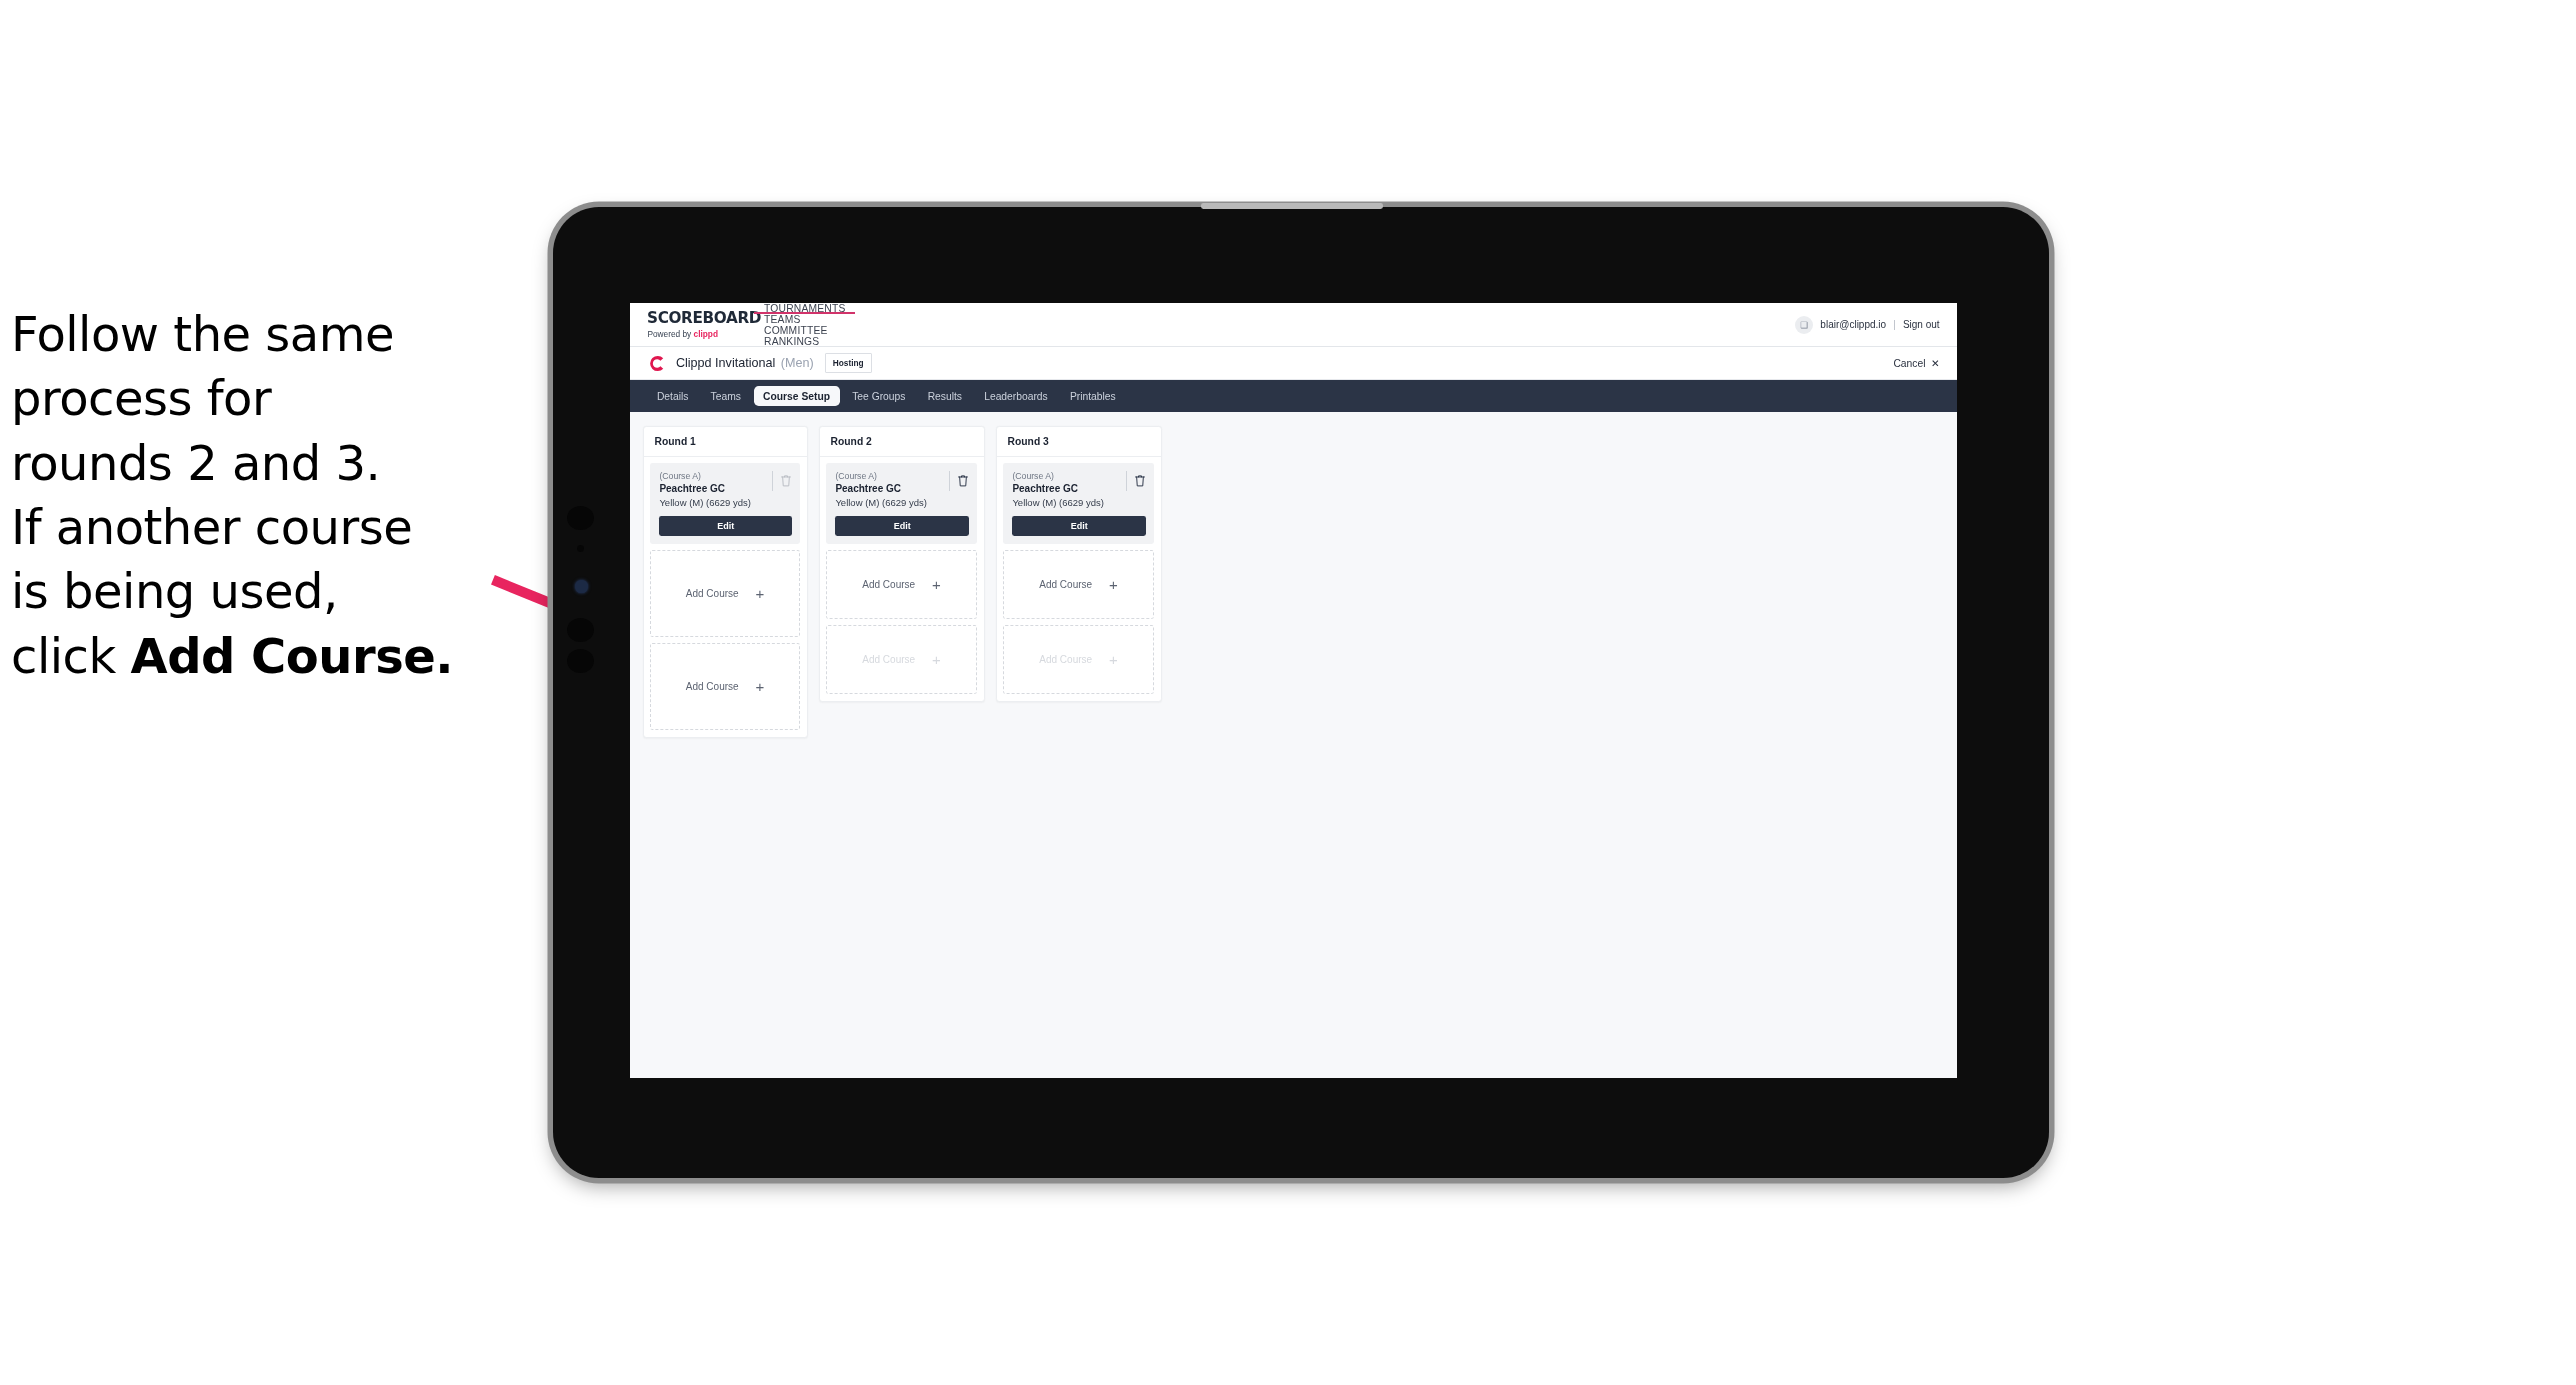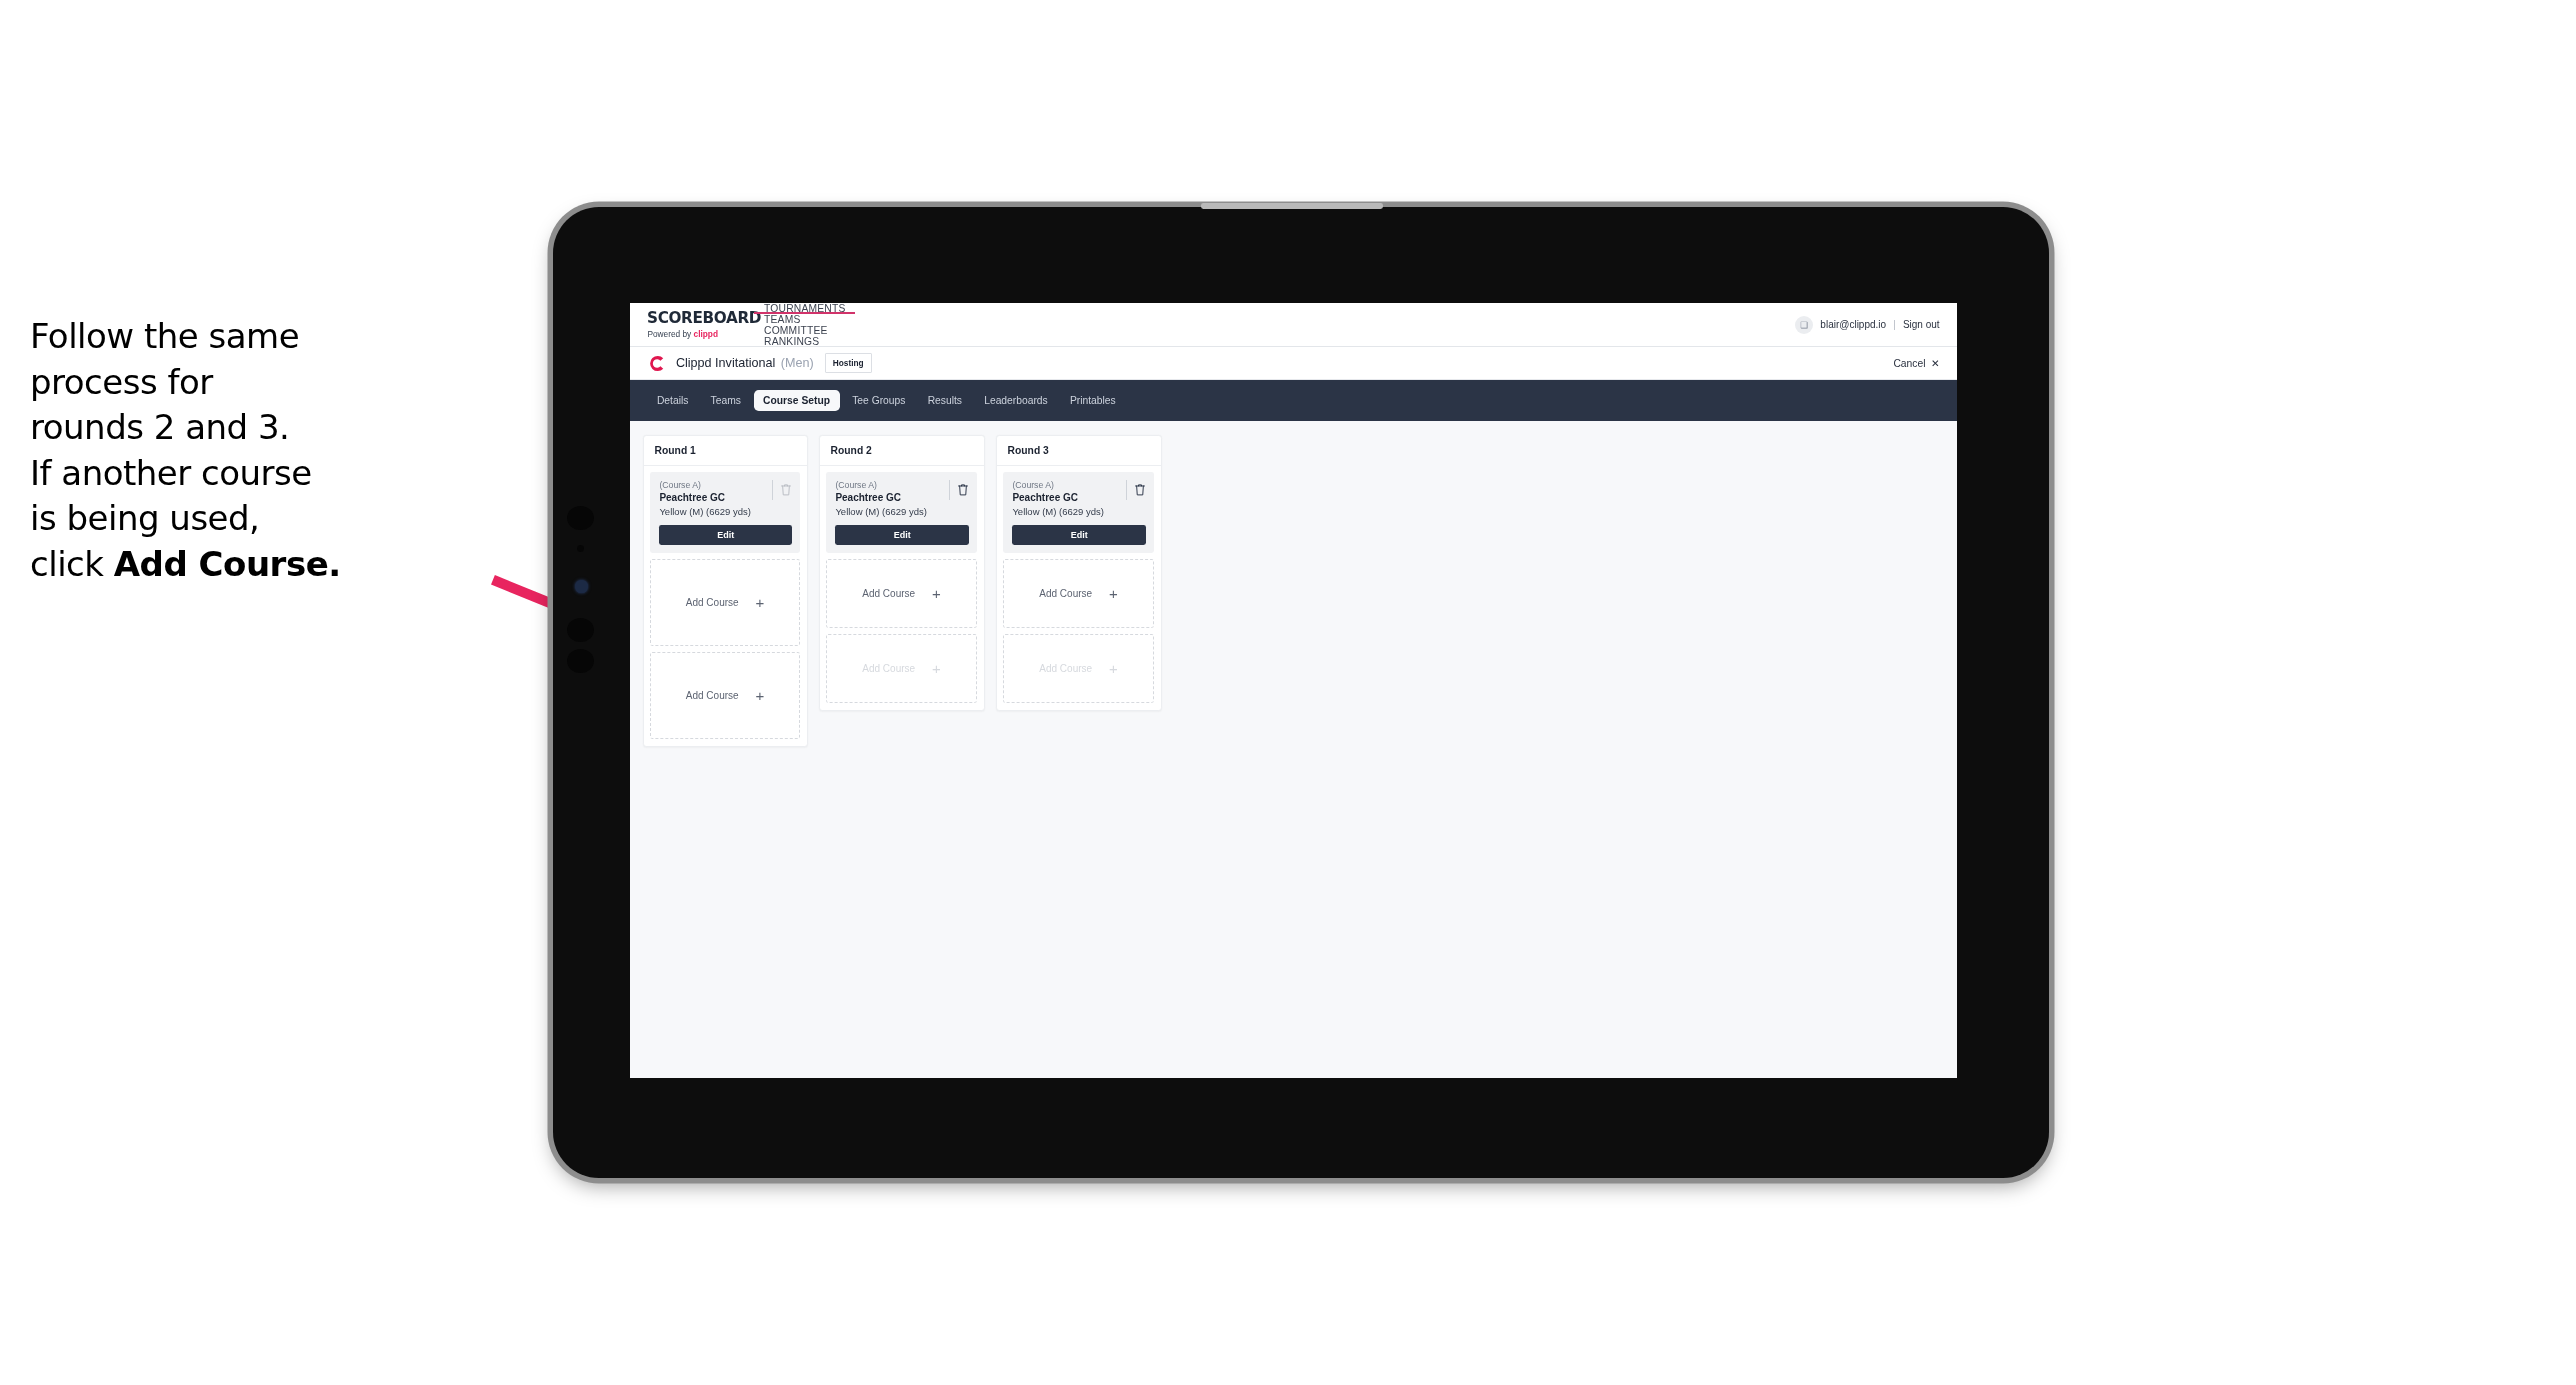--- a/index.html
+++ b/index.html
@@ -6,29 +6,28 @@
   html, body {
     width: 2576px; height: 1386px;
     background: #ffffff;
     font-family: "Liberation Sans", sans-serif;
     overflow: hidden;
   }
 
   
   #annotation {
     position: absolute;
-    left: 11px; top: 314px;
+    left: 11px; top: 302px;
     width: 505px;
-    font-size: 34px;
+    font-size: 48px;
     line-height: 1.34;
     color: #000000;
     font-family: "DejaVu Sans", sans-serif;
     font-weight: 400;
     letter-spacing: -0.5px;
-    margin-left: 19px;
   }
   #annotation .bold { font-weight: 700; }
 
   #arrow-svg { position: absolute; left: 474px; top: 553px; width: 316px; height: 158px; }
 
   
   #tablet {
     position: absolute;
     left: 553px; top: 207px;
     width: 1496px; height: 971px;
@@ -103,21 +102,21 @@
   #tbar-badge {
     margin-left: 11px; font-size: 8.3px; font-weight:700; color:#1b2230;
     border:0.8px solid #dcdfe4; border-radius: 1px; padding: 4px 7.1px; background:#fff;
   }
   #tbar-cancel {
     margin-left:auto; font-size: 10.3px; color:#2b3240; display:flex; align-items:center; gap: 5.5px; cursor:pointer;
   }
 
   
   #tabs {
-    height: 41px; background:#2b3446; display:flex; align-items:center;
+    height: 32px; background:#2b3446; display:flex; align-items:center;
     padding: 0 17.4px; gap: 3.2px;
   }
   .tab {
     font-size: 10.3px; color:#ccd2dd; padding: 4.7px 9.5px; border-radius: 4.7px; cursor:pointer;
   }
   .tab.active { background:#f7f8fa; color:#1b2230; font-weight: 600; }
 
   
   #content { padding: 14.2px 12.6px; display:flex; gap: 11px; align-items: flex-start; }
   .round-col {

